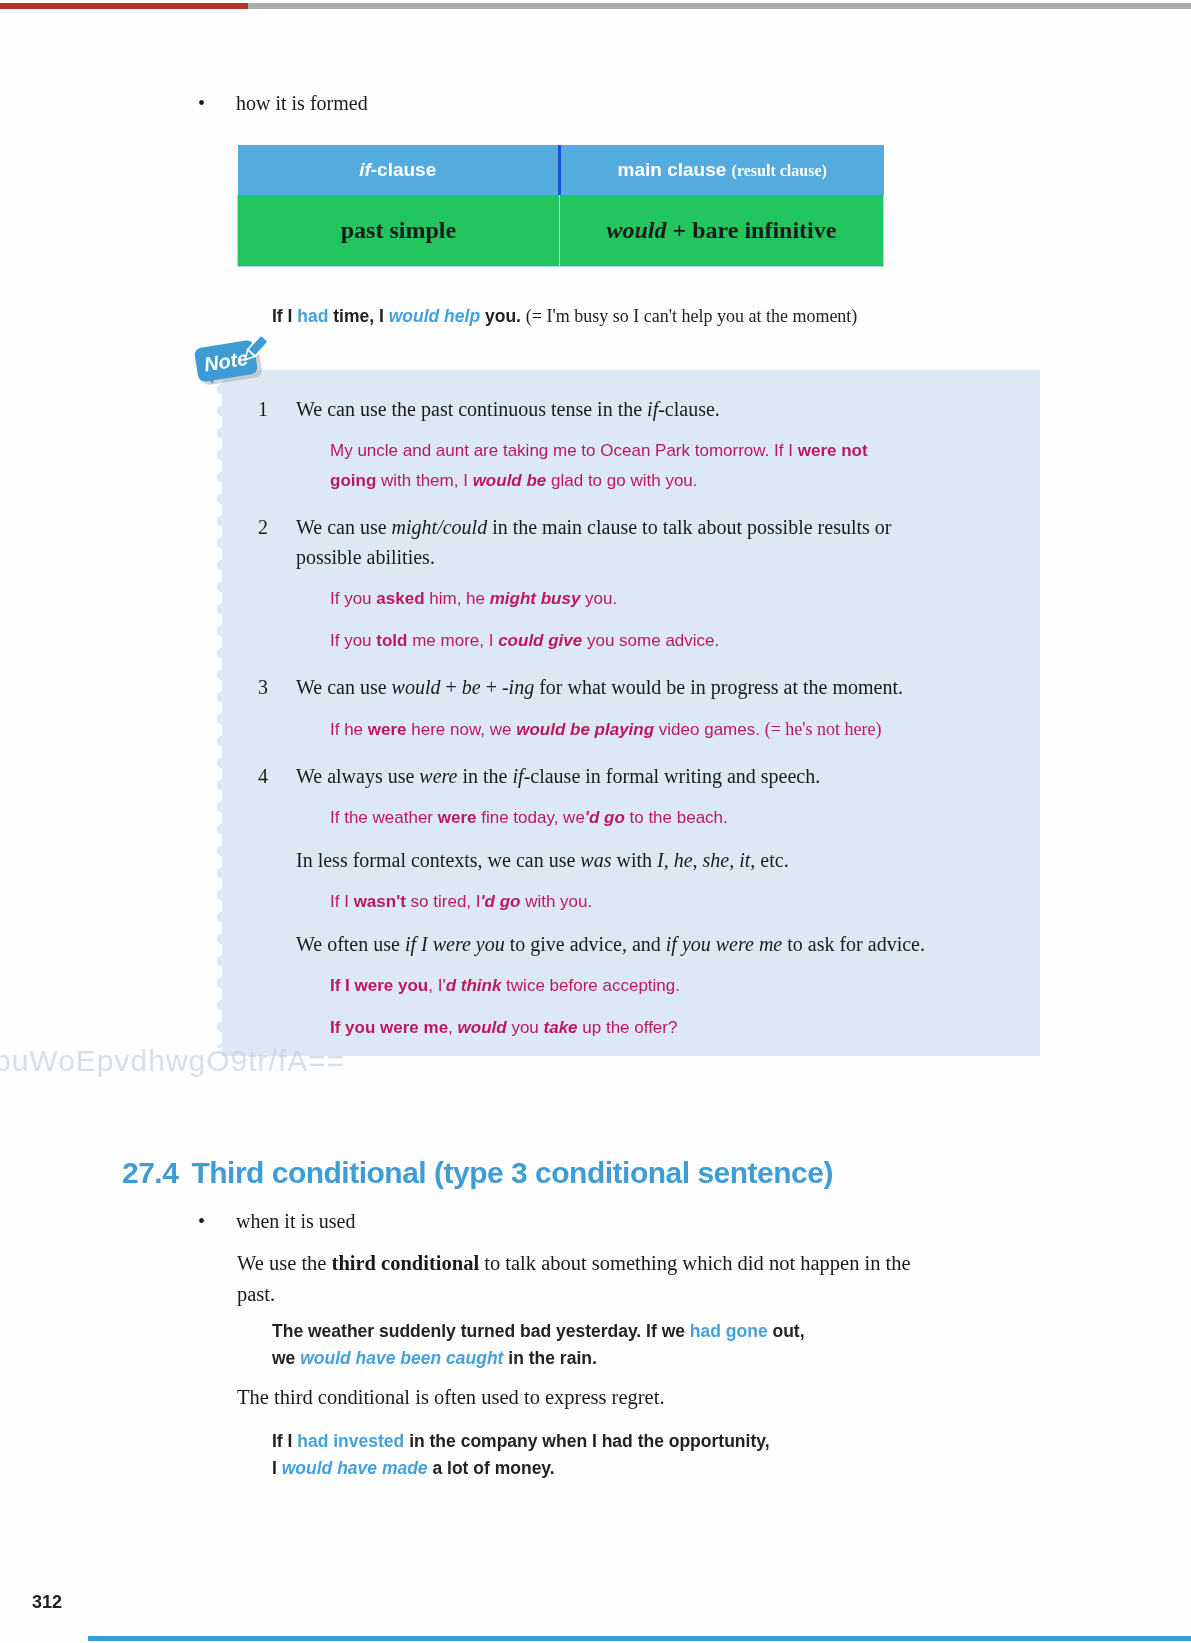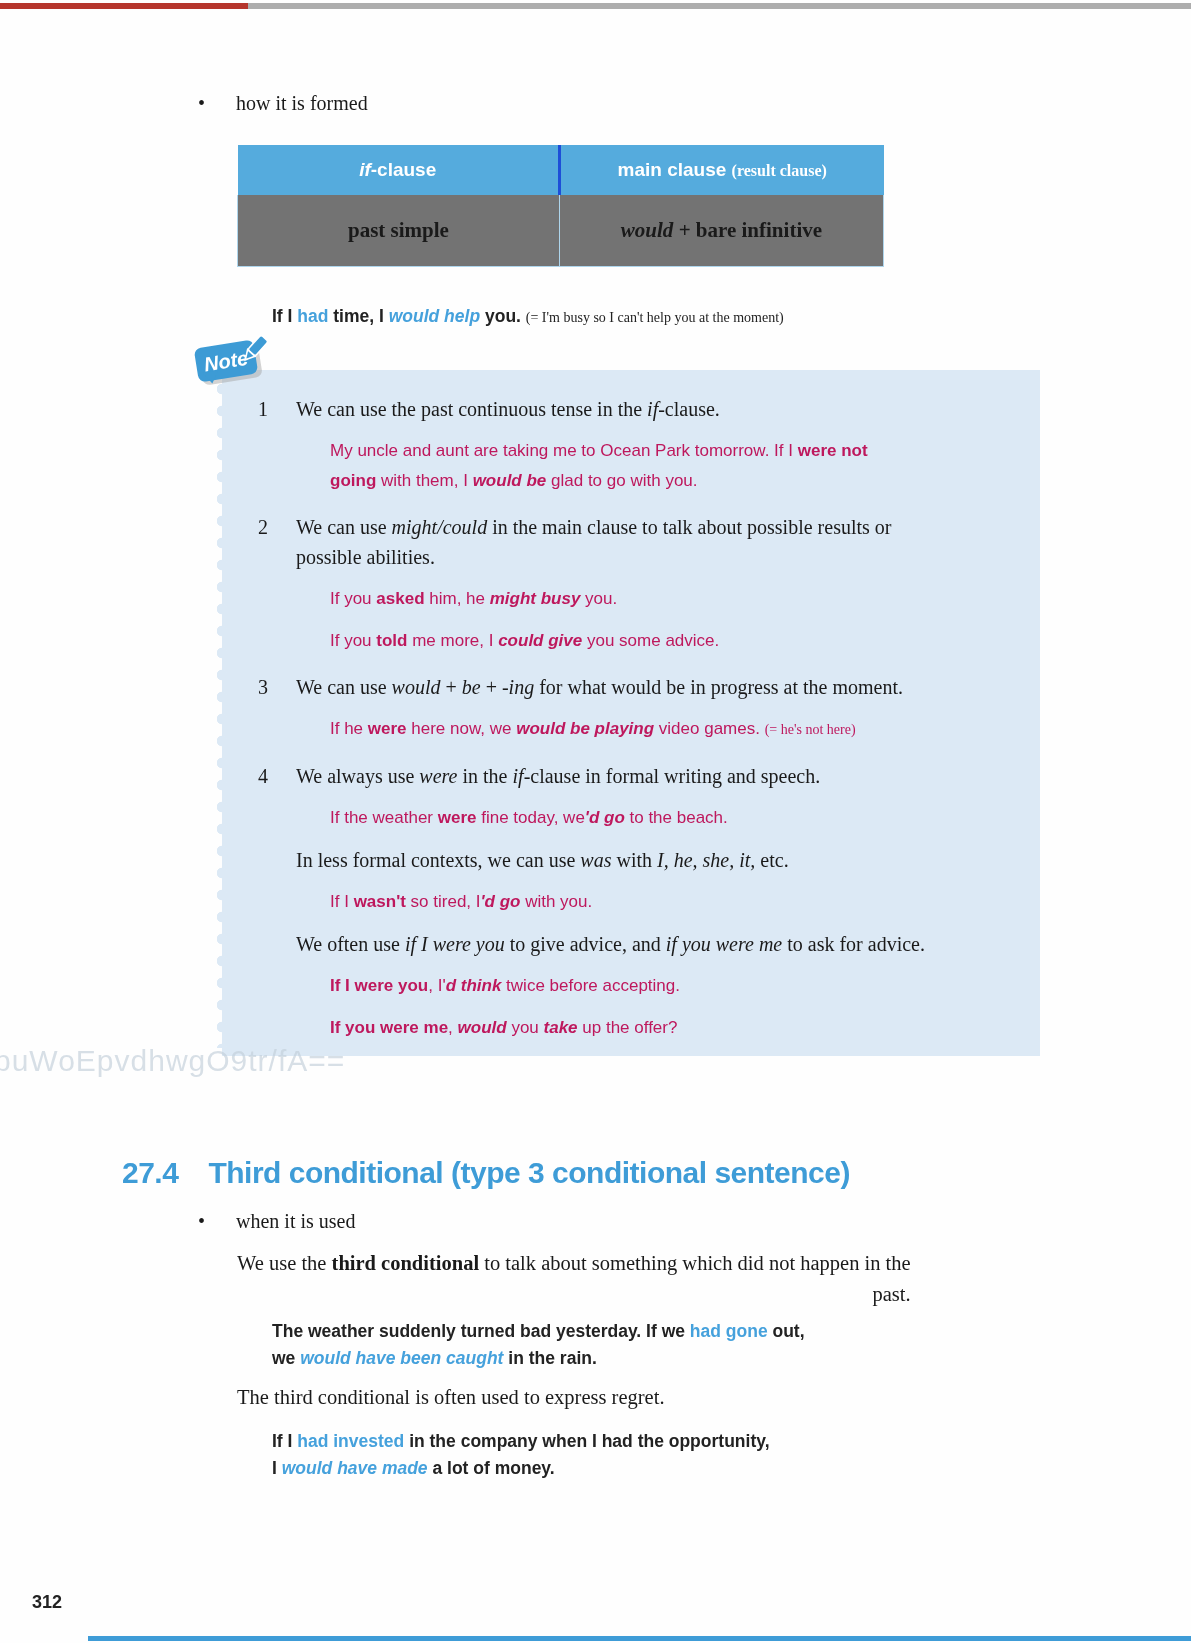--- a/index.html
+++ b/index.html
@@ -16,37 +16,37 @@
   .bullet-dot{width:38px;font-size:20px;}
   #formation-bullet{left:198px;top:90px;}
   #usage-bullet{left:198px;top:1208px;}
 
   
   #formation-table{position:absolute;left:237px;top:145px;width:647px;border-collapse:collapse;}
   #formation-table .hdr{height:48px;color:#fff;
       font-family:"Liberation Sans",sans-serif;font-weight:700;font-size:19px;
       text-align:center;vertical-align:middle;}
   #formation-table .hdr.first{border-right:3px solid #1d4ed8;}
-  #formation-table .bodycell{height:69px;background:#737373;text-align:center;vertical-align:middle;
-      font-size:21px;font-weight:700;border:1px solid #aed5ec;border-top:none;}
+  #formation-table .bodycell{height:69px;background:#22c55e;text-align:center;vertical-align:middle;
+      font-size:24px;font-weight:700;border:1px solid #aed5ec;border-top:none;}
   .r-hdrparen{font-family:"Liberation Serif",serif;font-size:16px;font-weight:600;}
 
   
   .sec-ex{position:absolute;font-family:"Liberation Sans",sans-serif;font-weight:700;
       font-size:17.5px;line-height:27px;color:#222;}
   #formation-example{left:272px;top:303px;}
   #usage-example-1{left:272px;top:1318px;}
   #usage-example-2{left:272px;top:1428px;}
 
   
   .r-i{font-style:italic;}
   .r-b{font-weight:700;}
   .r-bi{font-weight:700;font-style:italic;}
   .r-blue{font-weight:700;}
-  .r-paren{font-family:"Liberation Serif",serif;font-weight:400;font-size:14px;font-style:normal;}
+  .r-paren{font-family:"Liberation Serif",serif;font-weight:400;font-size:18px;font-style:normal;}
 
   
   #note-box{position:absolute;left:222px;top:370px;width:818px;height:686px;
       box-sizing:border-box;padding:24px 34px 10px 36px;}
   #note-box::before{content:"";position:absolute;left:-5px;top:8px;bottom:8px;width:10px;
       background-size:10px 22px;background-repeat:repeat-y;}
   .note-item{display:flex;margin-top:16px;font-size:20px;line-height:30px;}
   .note-item:first-child{margin-top:0;}
   .note-num{width:38px;flex:none;}
   .note-text{flex:1;}
@@ -62,26 +62,26 @@
       font-size:20px;box-shadow:4px 4px 0 rgba(160,160,160,.45);}
   #note-badge .bubble::after{content:"";position:absolute;left:5px;bottom:-11px;
       border:8px solid transparent;border-top-width:12px;}
   #note-badge svg{position:absolute;left:40px;top:-12px;}
 
   
   #watermark{position:absolute;left:-6px;top:1044px;font-family:"Liberation Sans",sans-serif;
       font-size:30px;color:#c3cfda;opacity:.65;z-index:2;letter-spacing:1px;}
 
   
-  #section-heading{position:absolute;left:122px;top:1156px;display:flex;gap:30px;
+  #section-heading{position:absolute;left:122px;top:1156px;display:flex;gap:13px;
       font-family:"Liberation Sans",sans-serif;font-weight:700;font-size:30px;letter-spacing:-.5px;}
 
   
   .para{position:absolute;font-size:20.5px;line-height:31px;}
-  #usage-paragraph-1{left:237px;top:1248px;text-align:right;}
+  #usage-paragraph-1{left:237px;top:1248px;}
   #usage-paragraph-2{left:237px;top:1382px;}
 
   #page-number{position:absolute;left:32px;top:1592px;
       font-family:"Liberation Sans",sans-serif;font-weight:700;font-size:18px;color:#222;}
 </style>
 <style>
   .r-blue{color:#45A1DC;}
   #section-heading{color:#3E9CD7;}
   #note-badge .bubble{background:#3D9BD5;}
   #note-badge .bubble::after{border-top-color:#3D9BD5;}

